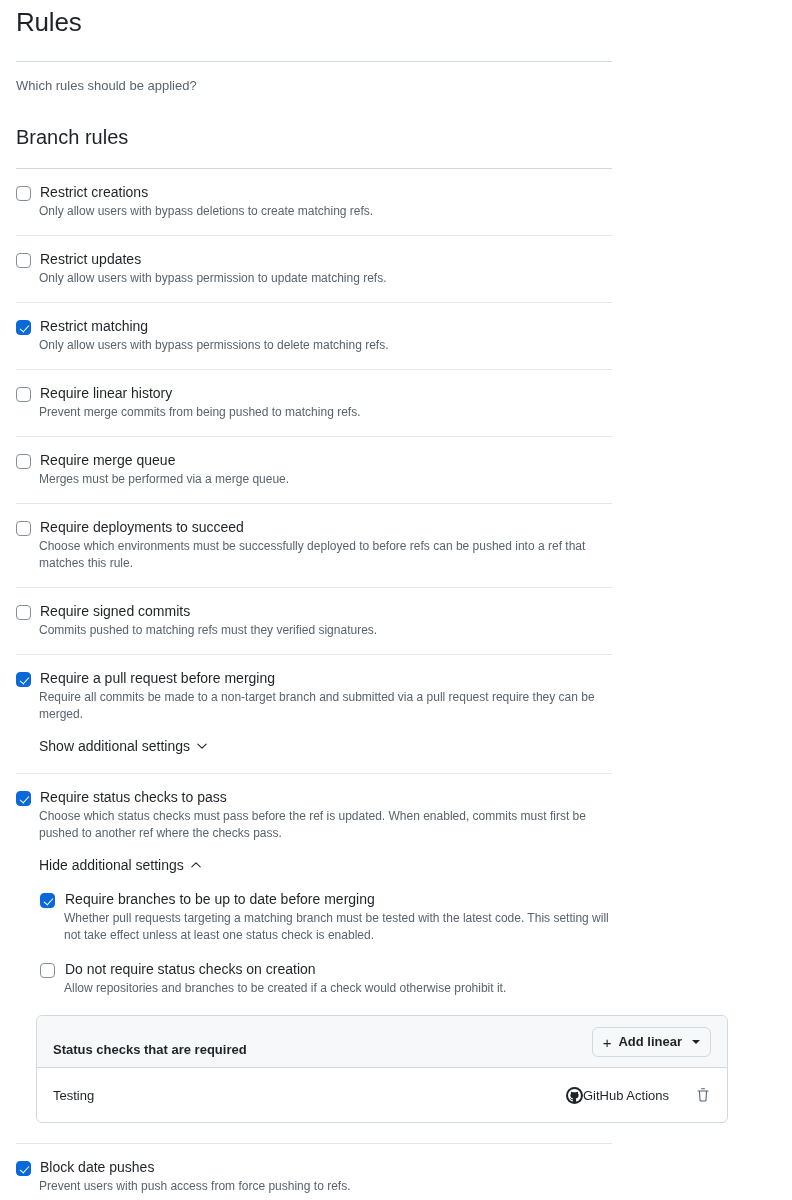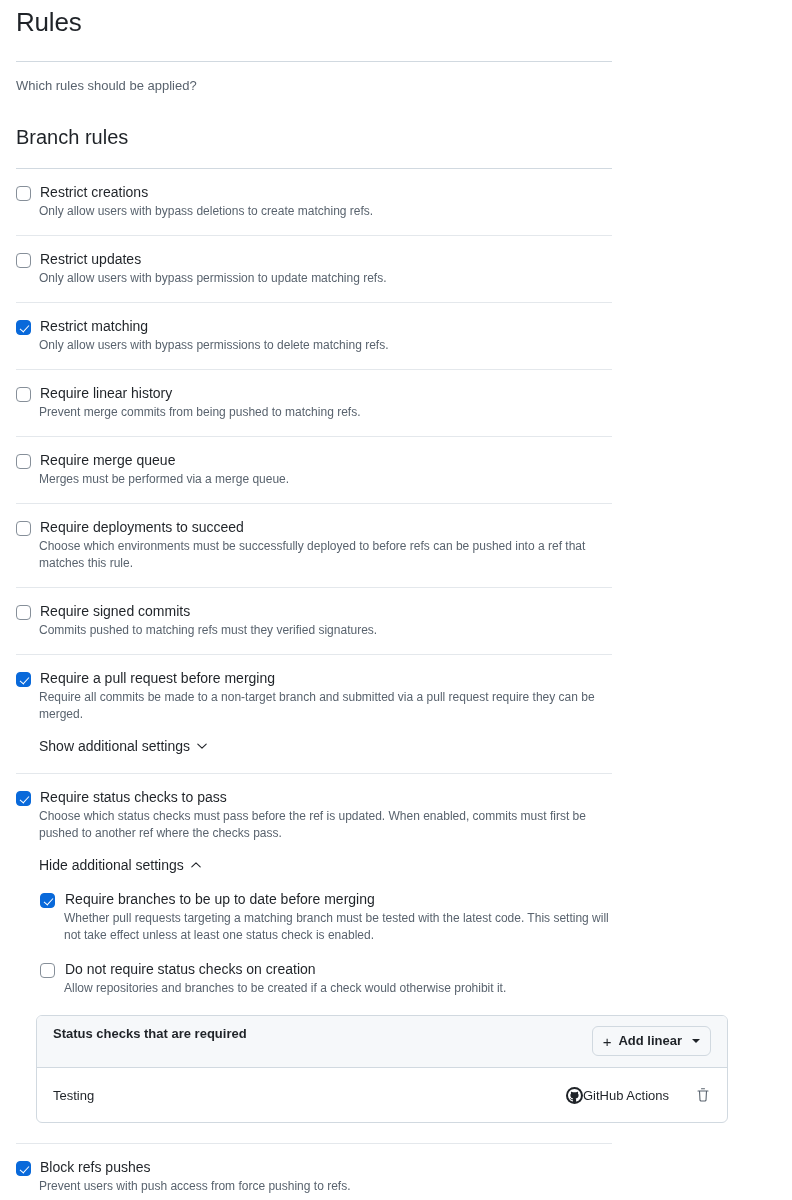--- a/index.html
+++ b/index.html
@@ -156,21 +156,21 @@
     border-radius: 6px;
     overflow: hidden;
     width: 692px;
     background: #ffffff;
   }
   .checks-header {
     background: #f6f8fa;
     border-bottom: 1px solid #d1d9e0;
     padding: 10px 16px;
     display: flex;
-    align-items: flex-start;
+    align-items: flex-end;
     justify-content: space-between;
     min-height: 52px;
   }
   .checks-title {
     font-size: 13px;
     font-weight: 600;
     color: #1f2328;
   }
   .btn {
     display: inline-flex;
@@ -391,19 +391,19 @@
           </span>
         </span>
       </div>
     </div>
   </div>
   <hr class="rule-soft">
 
   <div class="rule-row">
     <div class="rule-head">
       <span class="cb checked"></span>
-      <span class="rule-label">Block refs pushes</span>
+      <span class="rule-label">Block date pushes</span>
     </div>
     <div class="rule-desc">Prevent users with push access from force pushing to refs.</div>
   </div>
   <hr class="rule-soft">
 
 </div>
 
 </body></html>

